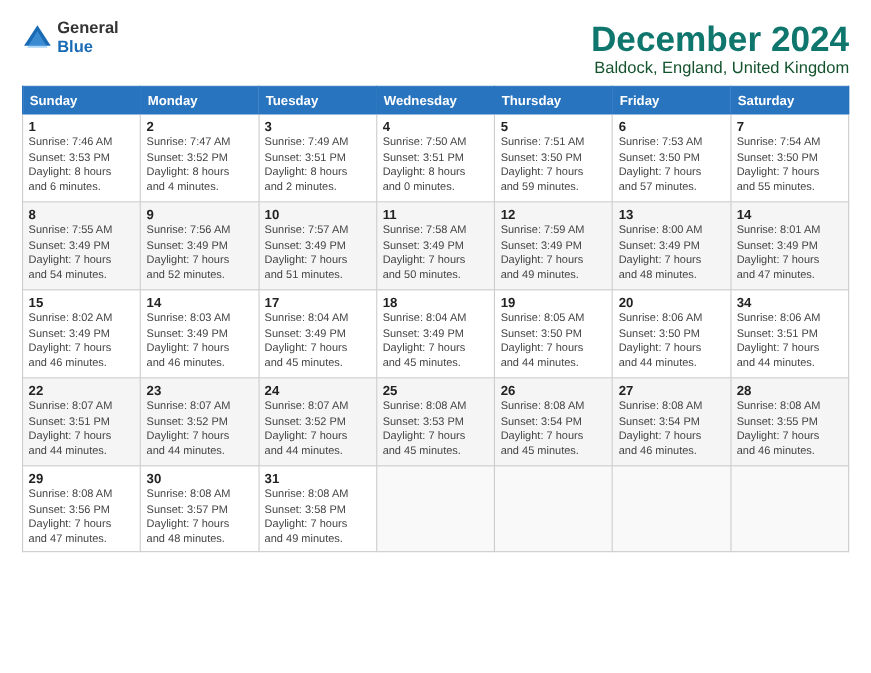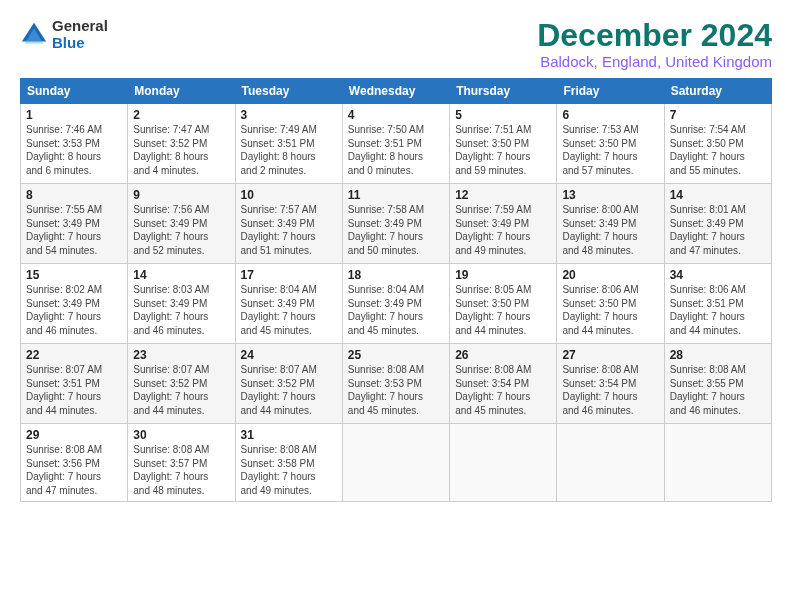--- a/index.html
+++ b/index.html
@@ -49,21 +49,21 @@
       text-align: right;
     }
     .main-title {
       font-size: 32px;
       font-weight: bold;
       color: #0f766e;
       line-height: 1.1;
     }
     .subtitle {
       font-size: 15px;
-      color: #8b5cf6;
+      color: #14532d;
     }
     .calendar {
       width: 100%;
       border-collapse: collapse;
       table-layout: fixed;
       border-radius: 16px;
     }
     .calendar th {
       background: #2874be;
       color: #fff;

